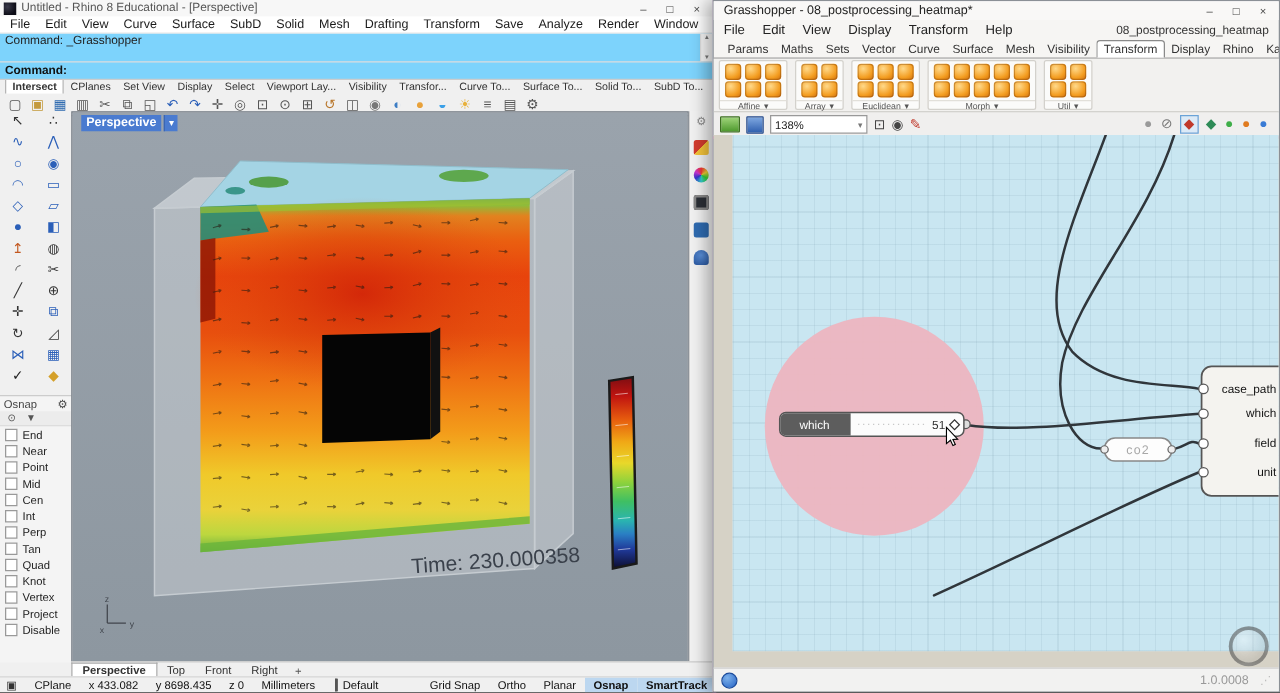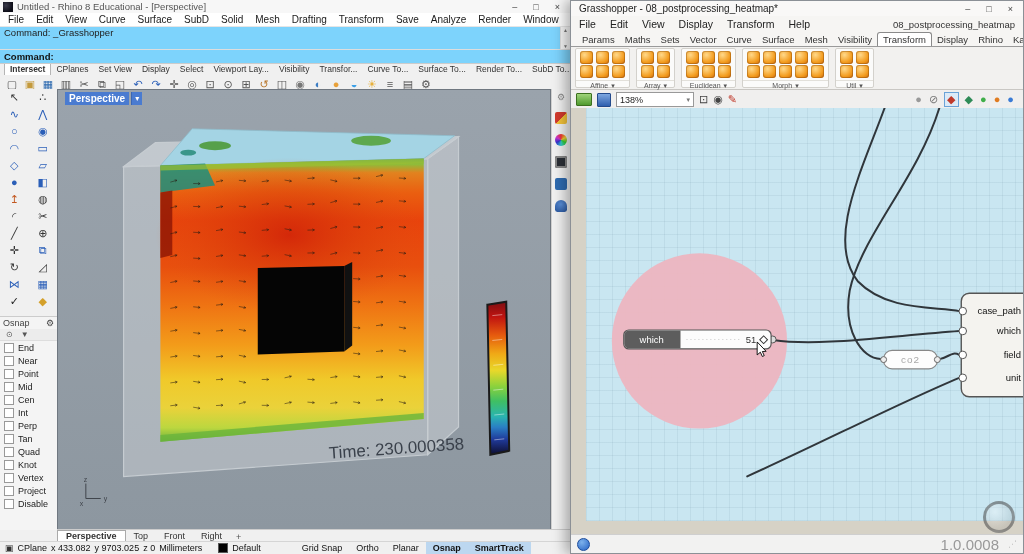--- a/index.html
+++ b/index.html
@@ -37,21 +37,21 @@
   .vp-label .cr{background:#4a7bd0;color:#fff;font-size:8px;line-height:13px;padding:0 3px;border-left:1px solid #3a66b4;}
   .scene{position:absolute;inset:0;}
   .r-rightrail{width:18px;background:#f1f1f1;border-left:1px solid #d0d0d0;display:flex;flex-direction:column;align-items:center;gap:10px;padding-top:3px;flex:0 0 auto;}
   .rr-gear{font-size:9px;color:#888;}
   .rr-i{width:12px;height:12px;border-radius:2px;}
   .r-vptabs{position:absolute;bottom:12px;left:57px;right:0;height:12px;background:#f0f0f0;display:flex;align-items:flex-end;font-size:9px;color:#333;border-top:1px solid #ccc;}
   .r-vptabs .vtab{padding:0 8px;line-height:11px;}
   .r-vptabs .vtab.active{background:#fff;border:1px solid #aaa;border-bottom:none;font-weight:bold;}
   .r-vptabs .vplus{padding:0 6px;color:#555;}
   .r-status{position:absolute;bottom:0;left:0;width:100%;height:12px;background:#f0f0f0;display:flex;align-items:center;font-size:9px;color:#111;white-space:nowrap;overflow:hidden;border-top:1px solid #d5d5d5;}
-  .r-status .sfield{margin-left:4px;}
+  .r-status .sfield{margin-left:14px;}
   .r-status .swatch{width:8px;height:8px;background:#000;margin-left:16px;border:1px solid #555;}
   .r-status .layer{margin-left:4px;}
   .r-status .toggles{display:flex;margin-left:34px;}
   .r-status .tg{padding:0 7px;line-height:12px;}
   .r-status .tg.active{background:#bcd7f0;font-weight:bold;}
   .s-icon{margin-left:5px;font-size:9px;color:#333;}
   
   #gh{position:absolute;left:570px;top:0;width:454px;height:554px;background:#f6f5f3;border:1px solid #8b9096;box-sizing:border-box;box-shadow:-5px 0 12px rgba(0,0,0,.3);}
   .g-title{height:15px;display:flex;align-items:center;font-size:10px;color:#222;padding-left:8px;background:#f9f8f7;}
   .g-menu{height:16px;display:flex;align-items:center;font-size:10.5px;color:#222;padding:0 8px;}
@@ -75,21 +75,21 @@
   .gpv .pv.active{outline:1px solid #6aa3d8;background:#dceaf7;padding:0 2px;}
   .g-canvas{position:absolute;top:107px;left:0;right:0;bottom:18px;background:#d6d2c6;overflow:hidden;}
   .g-blue{position:absolute;left:15px;top:0;right:0;bottom:14px;background:#c9e6f1;
     background-image:repeating-linear-gradient(0deg,rgba(90,125,145,.10) 0 1px,transparent 1px 13px),
                      repeating-linear-gradient(90deg,rgba(90,125,145,.10) 0 1px,transparent 1px 13px);}
   .ghsvg{position:absolute;inset:0;}
   .navball{position:absolute;right:8px;bottom:2px;width:26px;height:26px;border-radius:50%;
     border:3px solid rgba(70,70,70,.5);background:radial-gradient(circle at 35% 30%,rgba(255,255,255,.35),rgba(120,120,120,.15) 70%);}
   .g-status{position:absolute;bottom:0;left:0;right:0;height:18px;background:#f2f2f1;border-top:1px solid #cfcfcf;display:flex;align-items:center;gap:5px;padding:0 6px;font-size:10px;color:#222;}
   .g-badge{width:11px;height:11px;border-radius:50%;background:radial-gradient(circle at 35% 30%,#7db2ec,#2663c4);border:1px solid #1c4c9c;flex:0 0 auto;}
-  .g-ver{margin-left:auto;color:#999;font-size:15px;}
+  .g-ver{margin-left:auto;color:#999;font-size:10px;}
   .g-grip{color:#bbb;font-size:9px;padding-left:4px;}
   text{font-family:"Liberation Sans",sans-serif;}
 </style>
 </head>
 <body>
 
 <div id="screen">
 
   <section id="rhino">
     <div class="r-title">
@@ -135,21 +135,21 @@
     <span class="tab active">Intersect</span>
         <span class="tab">CPlanes</span>
         <span class="tab">Set View</span>
         <span class="tab">Display</span>
         <span class="tab">Select</span>
         <span class="tab">Viewport Lay...</span>
         <span class="tab">Visibility</span>
         <span class="tab">Transfor...</span>
         <span class="tab">Curve To...</span>
         <span class="tab">Surface To...</span>
-        <span class="tab">Render To...</span>
+        <span class="tab">Solid To...</span>
         <span class="tab">SubD To...</span>
         <span class="tab">Mesh To...</span>
       </div>
     <div class="r-icons">
 
     <span class="ticon" style="color: rgb(85, 85, 85);">▢</span>
         <span class="ticon" style="color: rgb(196, 154, 60);">▣</span>
         <span class="ticon" style="color: rgb(47, 107, 176);">▦</span>
         <span class="ticon" style="color: rgb(85, 85, 85);">▥</span>
         <span class="ticon" style="color: rgb(85, 85, 85);">✂</span>
@@ -484,21 +484,21 @@
           <span class="vtab">Front</span>
           <span class="vtab">Right</span>
         </span>
       <span class="vplus">+</span>
     </div>
 
     <div class="r-status">
       <span class="s-icon">▣</span>
       <span class="sfield">CPlane</span>
       <span class="sfield">x 433.082</span>
-      <span class="sfield">y 9703.025</span>
+      <span class="sfield">y 8698.435</span>
       <span class="sfield">z 0</span>
       <span class="sfield">Millimeters</span>
       <span class="swatch"></span>
       <span class="layer">Default</span>
       <span class="toggles">
 
       <span class="tg">Grid Snap</span>
           <span class="tg">Ortho</span>
           <span class="tg">Planar</span>
           <span class="tg active">Osnap</span>

